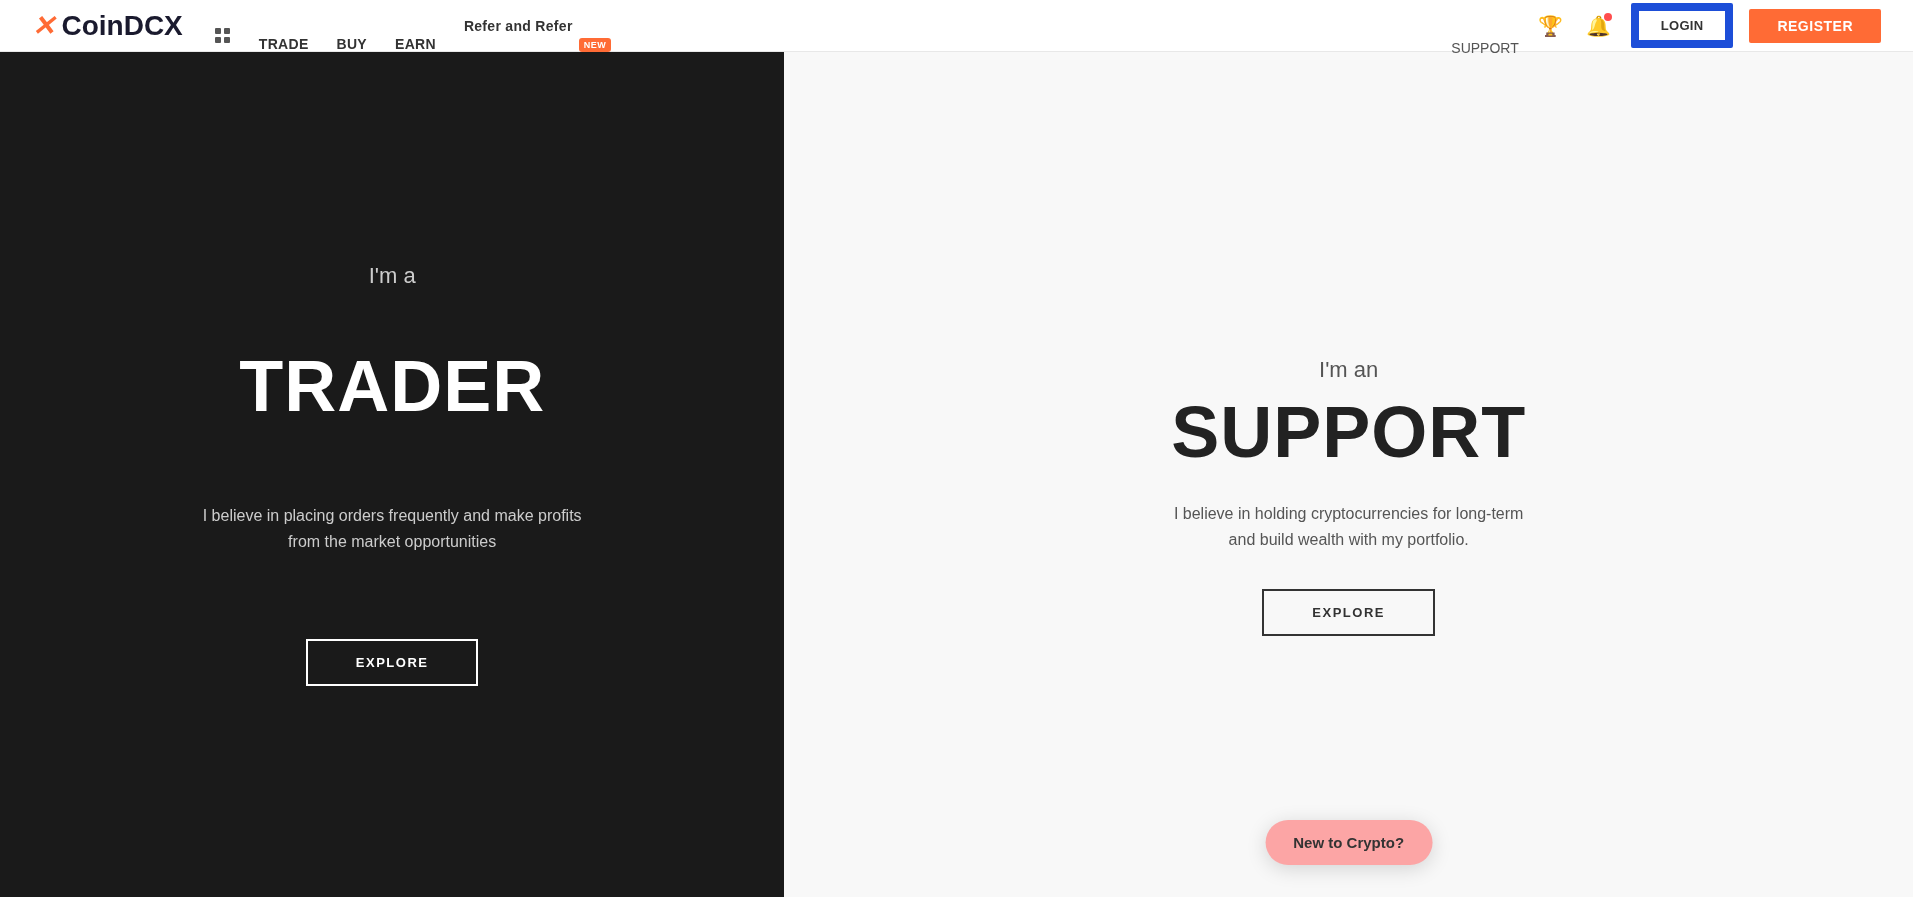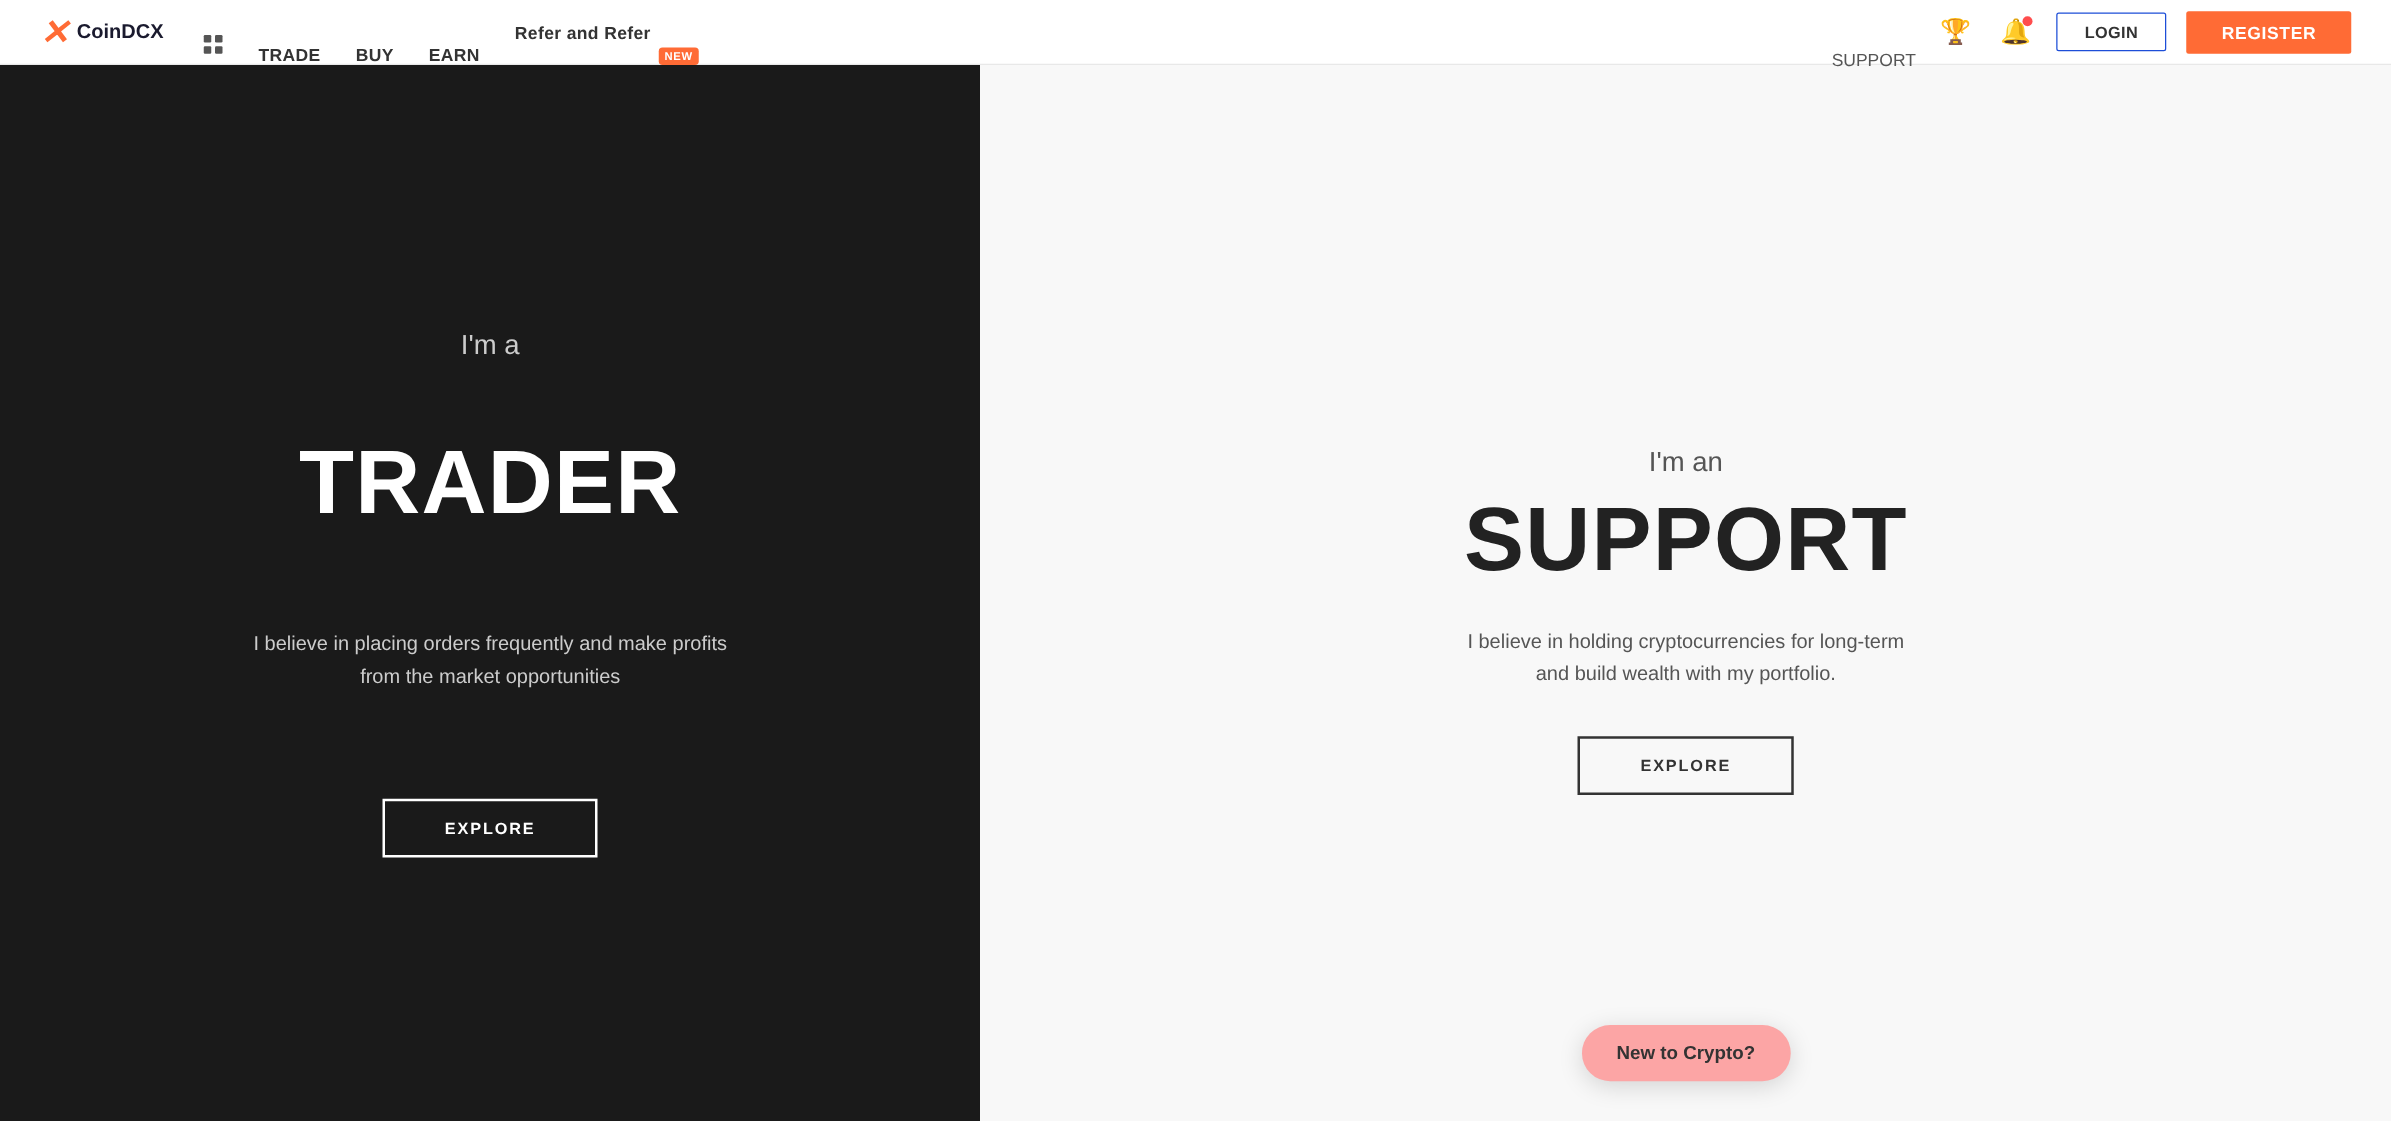--- a/index.html
+++ b/index.html
@@ -20,21 +20,21 @@
       display: flex;
       align-items: center;
       gap: 6px;
       margin-right: 32px;
     }
     .logo-icon {
       display: flex;
       align-items: center;
     }
     .logo-text {
-      font-size: 16px;
+      font-size: 28px;
       font-weight: 700;
       color: #1a1a2e;
       line-height: 1;
     }
     .nav-links {
       display: flex;
       align-items: flex-end;
       gap: 28px;
       flex: 1;
     }
@@ -94,21 +94,21 @@
     .notification-dot {
       width: 8px;
       height: 8px;
       background: #ff4d4d;
       border-radius: 50%;
       position: absolute;
       top: 3px;
       right: 3px;
     }
     .login-btn {
-      border: 1px solid #1d4ed8;
+      border: 8px solid #1d4ed8;
       background: #fff;
       color: #333;
       padding: 7px 22px;
       font-size: 13px;
       font-weight: 600;
       cursor: pointer;
       border-radius: 2px;
       letter-spacing: 0.3px;
     }
     .register-btn {

